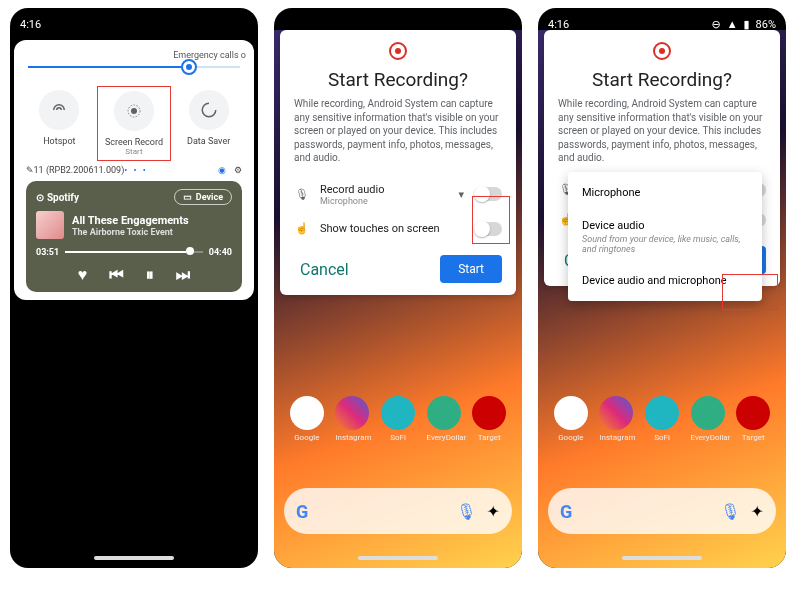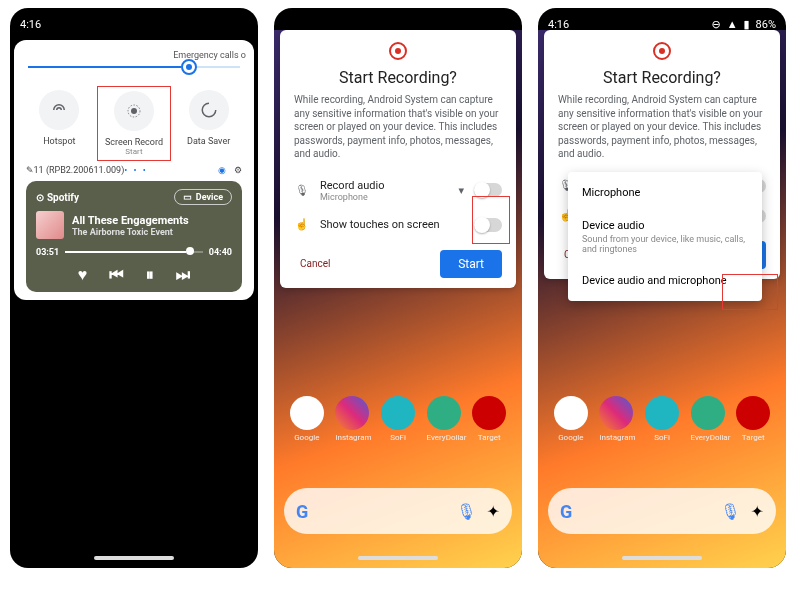--- a/index.html
+++ b/index.html
@@ -41,35 +41,35 @@
   .apps.full{top:388px;}
   .app{width:34px;text-align:center;color:#eee;font-size:8px;}
   .app .ic{width:34px;height:34px;border-radius:50%;margin-bottom:3px;background:#2c2c2c;}
   .dock{position:absolute;left:10px;right:10px;bottom:34px;height:46px;border-radius:24px;background:#ffffffcc;display:flex;align-items:center;padding:0 12px;gap:10px;}
   .dock .g{font-weight:700;font-size:18px;}
   .nav-pill{position:absolute;bottom:8px;left:50%;transform:translateX(-50%);width:80px;height:4px;border-radius:4px;background:#ddd;}
   
   .dialog{position:absolute;top:22px;left:6px;right:6px;background:#fff;border-radius:6px;padding:12px 14px 10px;color:#222;box-shadow:0 2px 6px rgba(0,0,0,.18);}
   .dlg-icon{width:18px;height:18px;margin:0 auto 8px;border:2px solid #d93025;border-radius:50%;position:relative;display:block;}
   .dlg-icon::after{content:"";position:absolute;inset:4px;border-radius:50%;background:#d93025;}
-  .dlg-title{text-align:center;font-size:16px;margin-bottom:6px;}
+  .dlg-title{text-align:center;font-size:19px;margin-bottom:6px;}
   .dlg-body{font-size:10px;color:#5f6368;line-height:1.35;margin-bottom:10px;}
   .opt-row{display:flex;align-items:center;gap:10px;font-size:11px;color:#222;padding:8px 0;}
   .opt-row .ic{width:16px;text-align:center;color:#5f6368;}
   .opt-row .lbl{flex:1;}
   .opt-row .sub{font-size:9px;color:#888;display:block;}
   .caret{color:#5f6368;}
   .toggle{width:28px;height:14px;border-radius:10px;background:#d7d7d7;position:relative;}
   .toggle::after{content:"";position:absolute;left:0;top:-1px;width:16px;height:16px;border-radius:50%;background:#fff;box-shadow:0 1px 2px rgba(0,0,0,.3);}
   .dlg-actions{display:flex;justify-content:space-between;align-items:center;margin-top:10px;}
-  .btn-flat{color:#7f1d1d;font-size:10px;padding:6px 6px;}
+  .btn-flat{color:#0f766e;font-size:16px;padding:6px 6px;}
   .btn-prim{background:#1a73e8;color:#fff;font-size:12px;border-radius:4px;padding:7px 18px;}
   .menu-pop{position:absolute;left:30px;right:24px;top:164px;background:#fff;border-radius:4px;box-shadow:0 4px 12px rgba(0,0,0,.25);padding:4px 0;}
   .menu-item{padding:10px 14px;font-size:11px;}
-  .menu-item .sub{display:block;font-size:9px;color:#888;margin-top:2px;}
+  .menu-item .sub{display:block;font-size:9px;color:#888;margin-top:2px;font-style:italic;}
   .hl-box{position:absolute;border:1px solid #e53935;}
   svg{display:block;}
 </style>
 </head>
 <body>
 
 <div class="stage">
 
   <div class="phone">
     <div class="statusbar">

